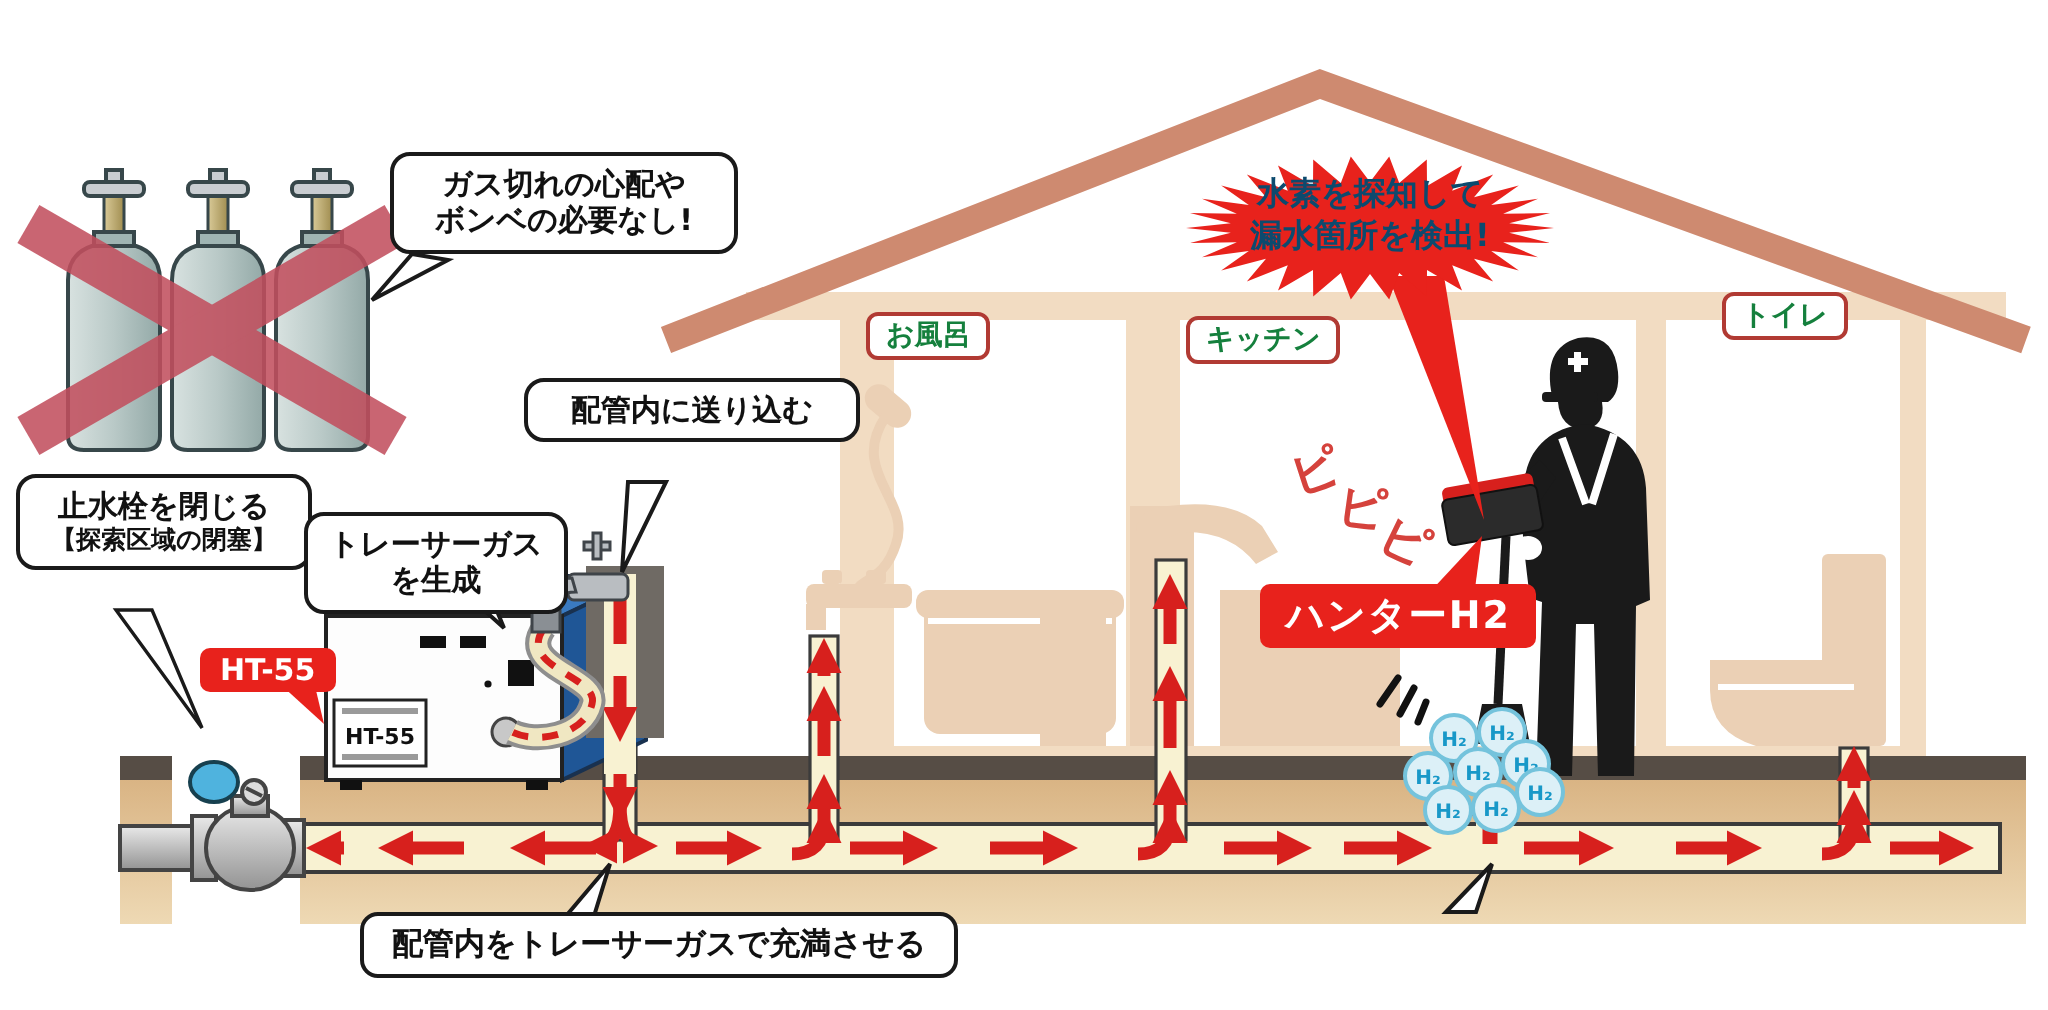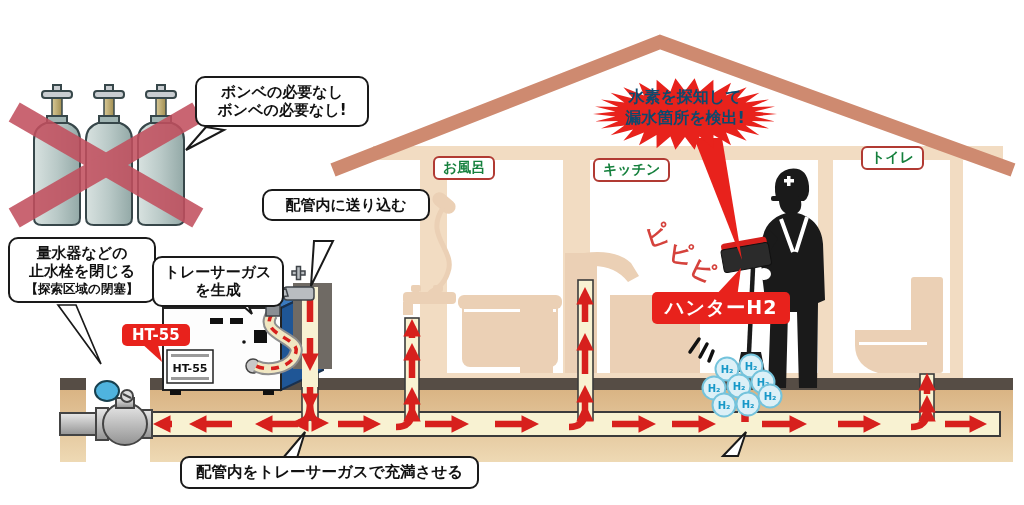--- a/index.html
+++ b/index.html
@@ -6,21 +6,21 @@
   #stage{position:relative;width:1024px;height:505px;background:#fff;overflow:hidden;
          font-family:"DejaVu Sans",sans-serif;font-weight:bold;}
   #underlay{position:absolute;left:0;top:0;}
   .bubble{position:absolute;background:#fff;border:2.5px solid #1a1a1a;border-radius:10px;
           color:#111;text-align:center;line-height:1.22;padding:5px 9px;font-size:15px;}
   .bubble .small{font-size:12.5px;}
   .callout{position:absolute;background:#fff;border:2px solid #1a1a1a;border-radius:9px;
            color:#111;font-size:15.5px;padding:4px 14px;white-space:nowrap;}
   .roomlabel{position:absolute;background:#fff;border:2px solid #b13a33;border-radius:6px;
              color:#15803d;font-size:14px;padding:1px 8px;white-space:nowrap;}
-  .redtag{position:absolute;background:#e8221c;color:#fff;border-radius:5px;white-space:nowrap;margin-left:22px;}
+  .redtag{position:absolute;background:#e8221c;color:#fff;border-radius:5px;white-space:nowrap;}
   #tag-ht55{left:100px;top:324px;font-size:15px;padding:2px 10px;}
   #tag-hunter{left:630px;top:292px;font-size:19px;padding:3px 13px;letter-spacing:1px;}
   #burst-text{position:absolute;left:585px;top:87px;width:200px;text-align:center;
               color:#0c4a6e;font-size:16px;line-height:1.3;}
 </style>
 </head>
 <body>
 
 <div id="stage">
 
@@ -278,26 +278,25 @@
     <polygon points="283,458 305,432 297,458"></polygon>
     <polygon points="723,456 746,432 738,456"></polygon>
   </g>
   <g fill="#e8221c">
     <polygon points="140,342 162,362 157,341"></polygon>
     <polygon points="714,297 741,268 737,298"></polygon>
   </g>
 </svg>
 
   <div class="bubble" style="left:195px;top:76px;width:152px;">
-    <div>ボンベの必要なし</div>
+    <div>ガス切れの心配や</div>
     <div>ボンベの必要なし!</div>
   </div>
 
   <div class="bubble" style="left:8px;top:237px;width:126px;">
-    <div>量水器などの</div>
     <div>止水栓を閉じる</div>
     <div class="small">【探索区域の閉塞】</div>
   </div>
 
   <div class="bubble" style="left:152px;top:256px;width:110px;">
     <div>トレーサーガス</div>
     <div>を生成</div>
   </div>
 
   <div class="bubble" style="left:262px;top:189px;width:146px;">

